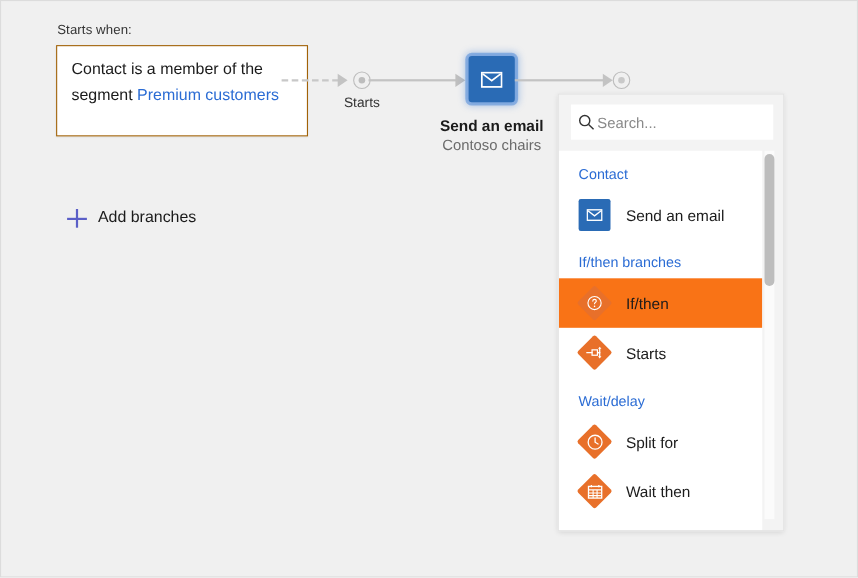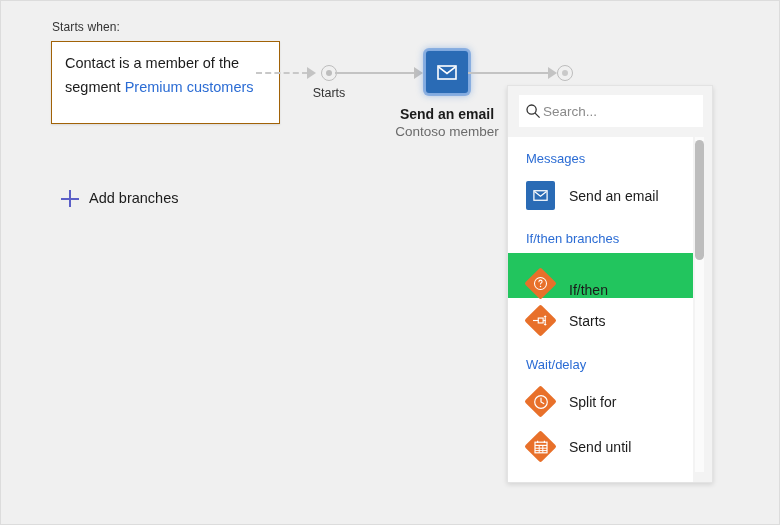--- a/index.html
+++ b/index.html
@@ -244,21 +244,21 @@
   }
   .group-header.tight { padding-top: 13px; }
 
   .panel-item {
     display: flex;
     align-items: center;
     height: 45px;
     padding-left: 18px;
     cursor: pointer;
   }
-  .panel-item.selected { background: #22c55e; align-items: flex-end; }
+  .panel-item.selected { background: #f97316; }
   .panel-item-label {
     font-size: 14px;
     color: #1b1b1b;
     margin-left: 14px;
   }
 
   .icon-sq {
     width: 29px; height: 29px;
     background: #2a6bb5;
     border-radius: 2px;
@@ -329,21 +329,21 @@
 
   <div class="email-node">
     <span>
       <svg width="20" height="15" viewBox="0 0 20 15" aria-hidden="true">
         <rect x="1" y="1" width="18" height="13" fill="none" stroke="#ffffff" stroke-width="1.6"></rect>
         <path d="M1.8 2.2 L10 8.4 L18.2 2.2" fill="none" stroke="#ffffff" stroke-width="1.6"></path>
       </svg>
     </span>
   </div>
   <div class="node-title">Send an email</div>
-  <div class="node-subtitle">Contoso member</div>
+  <div class="node-subtitle">Contoso chairs</div>
 
   <div class="conn-solid-2"></div>
   <div class="arrowhead arrow-3"></div>
   <div class="node-circle end-node"></div>
 
   <div class="add-swimlane">
     <span class="plus-icon"></span>
     <span class="add-swimlane-label">Add branches</span>
   </div>
 
@@ -354,21 +354,21 @@
         <svg width="16" height="16" viewBox="0 0 16 16" aria-hidden="true">
           <circle cx="6.6" cy="6.6" r="4.6" fill="none" stroke="#333333" stroke-width="1.3"></circle>
           <line x1="10.1" y1="10.1" x2="14.6" y2="14.6" stroke="#333333" stroke-width="1.3"></line>
         </svg>
       </span>
       <input class="search-input" type="text" value="" placeholder="Search..." style="">
     </div>
 
     <div class="panel-list">
 
-      <div class="group-header">Messages</div>
+      <div class="group-header">Contact</div>
       <div class="panel-item">
         <span class="icon-sq">
           <svg width="15" height="11" viewBox="0 0 20 15" aria-hidden="true">
             <rect x="1" y="1" width="18" height="13" fill="none" stroke="#ffffff" stroke-width="1.7"></rect>
             <path d="M1.8 2.2 L10 8.4 L18.2 2.2" fill="none" stroke="#ffffff" stroke-width="1.7"></path>
           </svg>
         </span>
         <span class="panel-item-label">Send an email</span>
       </div>
 
@@ -425,21 +425,21 @@
               <line x1="2" y1="6.4" x2="14" y2="6.4" stroke="#ffffff" stroke-width="1.2"></line>
               <line x1="4.6" y1="1.8" x2="4.6" y2="4" stroke="#ffffff" stroke-width="1.2"></line>
               <line x1="11.4" y1="1.8" x2="11.4" y2="4" stroke="#ffffff" stroke-width="1.2"></line>
               <line x1="6.2" y1="6.4" x2="6.2" y2="13.8" stroke="#ffffff" stroke-width="1"></line>
               <line x1="9.8" y1="6.4" x2="9.8" y2="13.8" stroke="#ffffff" stroke-width="1"></line>
               <line x1="2" y1="9.2" x2="14" y2="9.2" stroke="#ffffff" stroke-width="1"></line>
               <line x1="2" y1="11.6" x2="14" y2="11.6" stroke="#ffffff" stroke-width="1"></line>
             </svg>
           </span>
         </span>
-        <span class="panel-item-label">Send until</span>
+        <span class="panel-item-label">Wait then</span>
       </div>
 
     </div>
 
     <div class="panel-scroll-track"></div>
     <div class="panel-scroll-thumb"></div>
   </div>
 
 </div>
 

